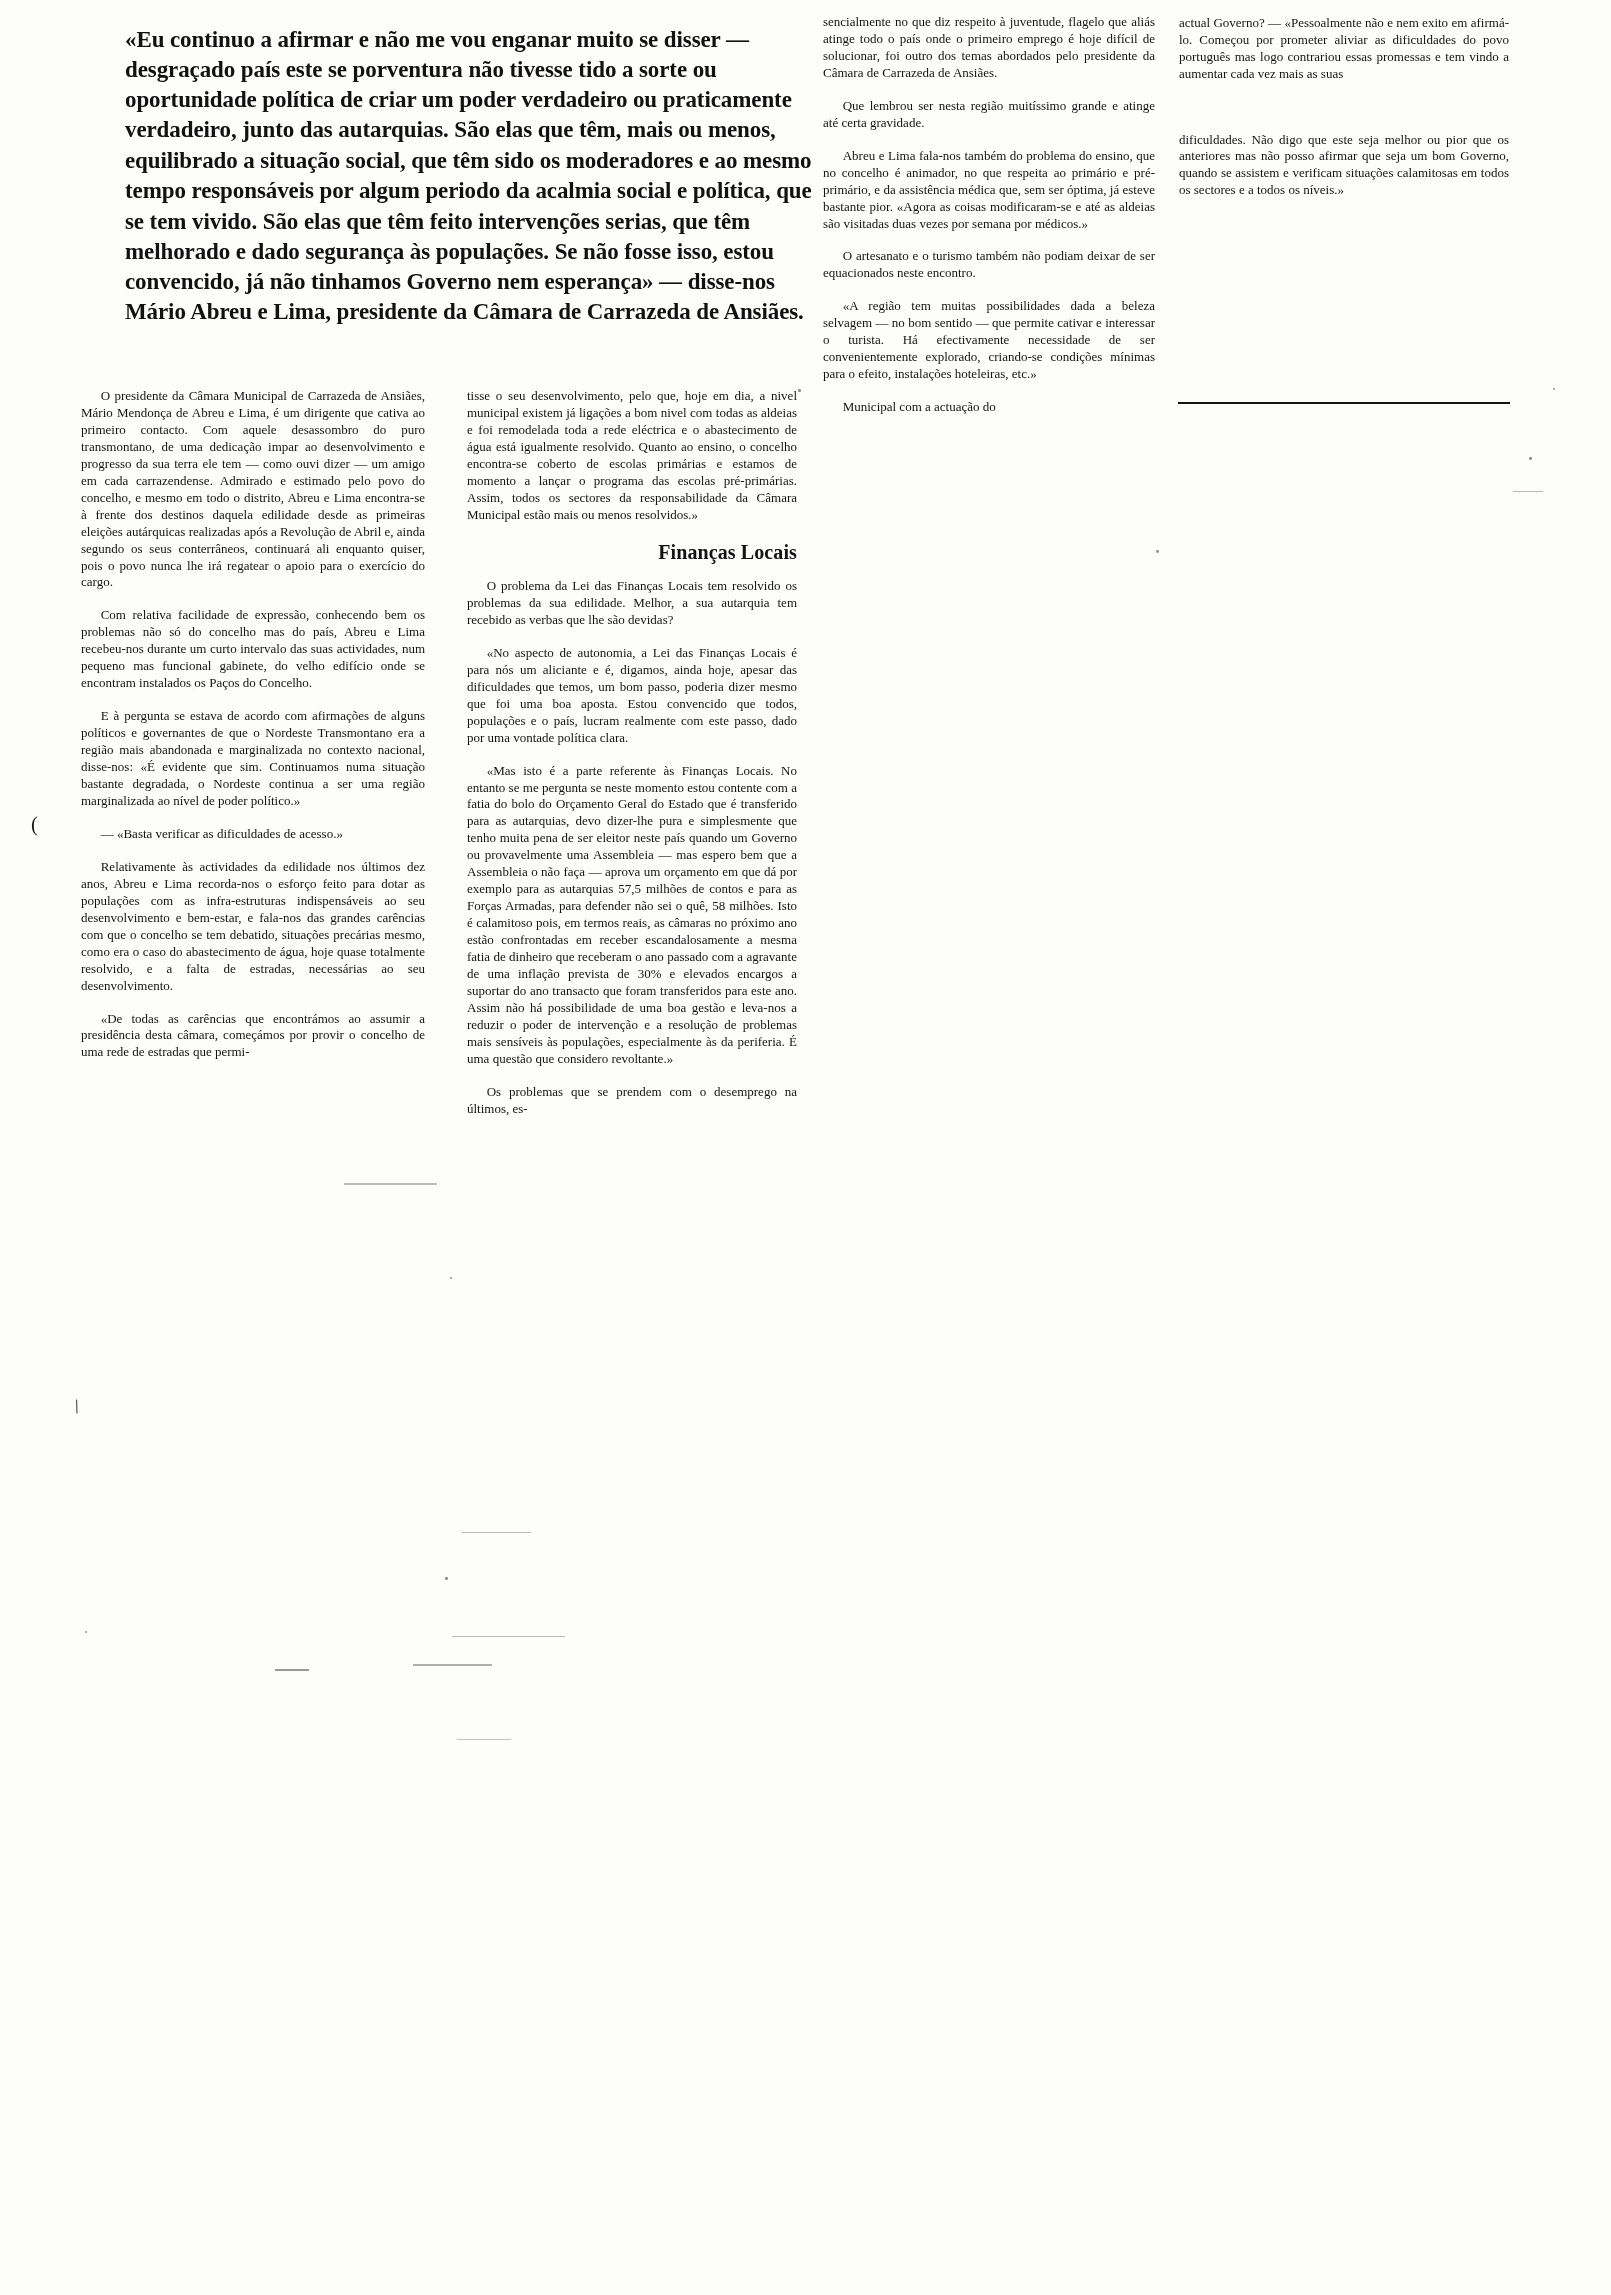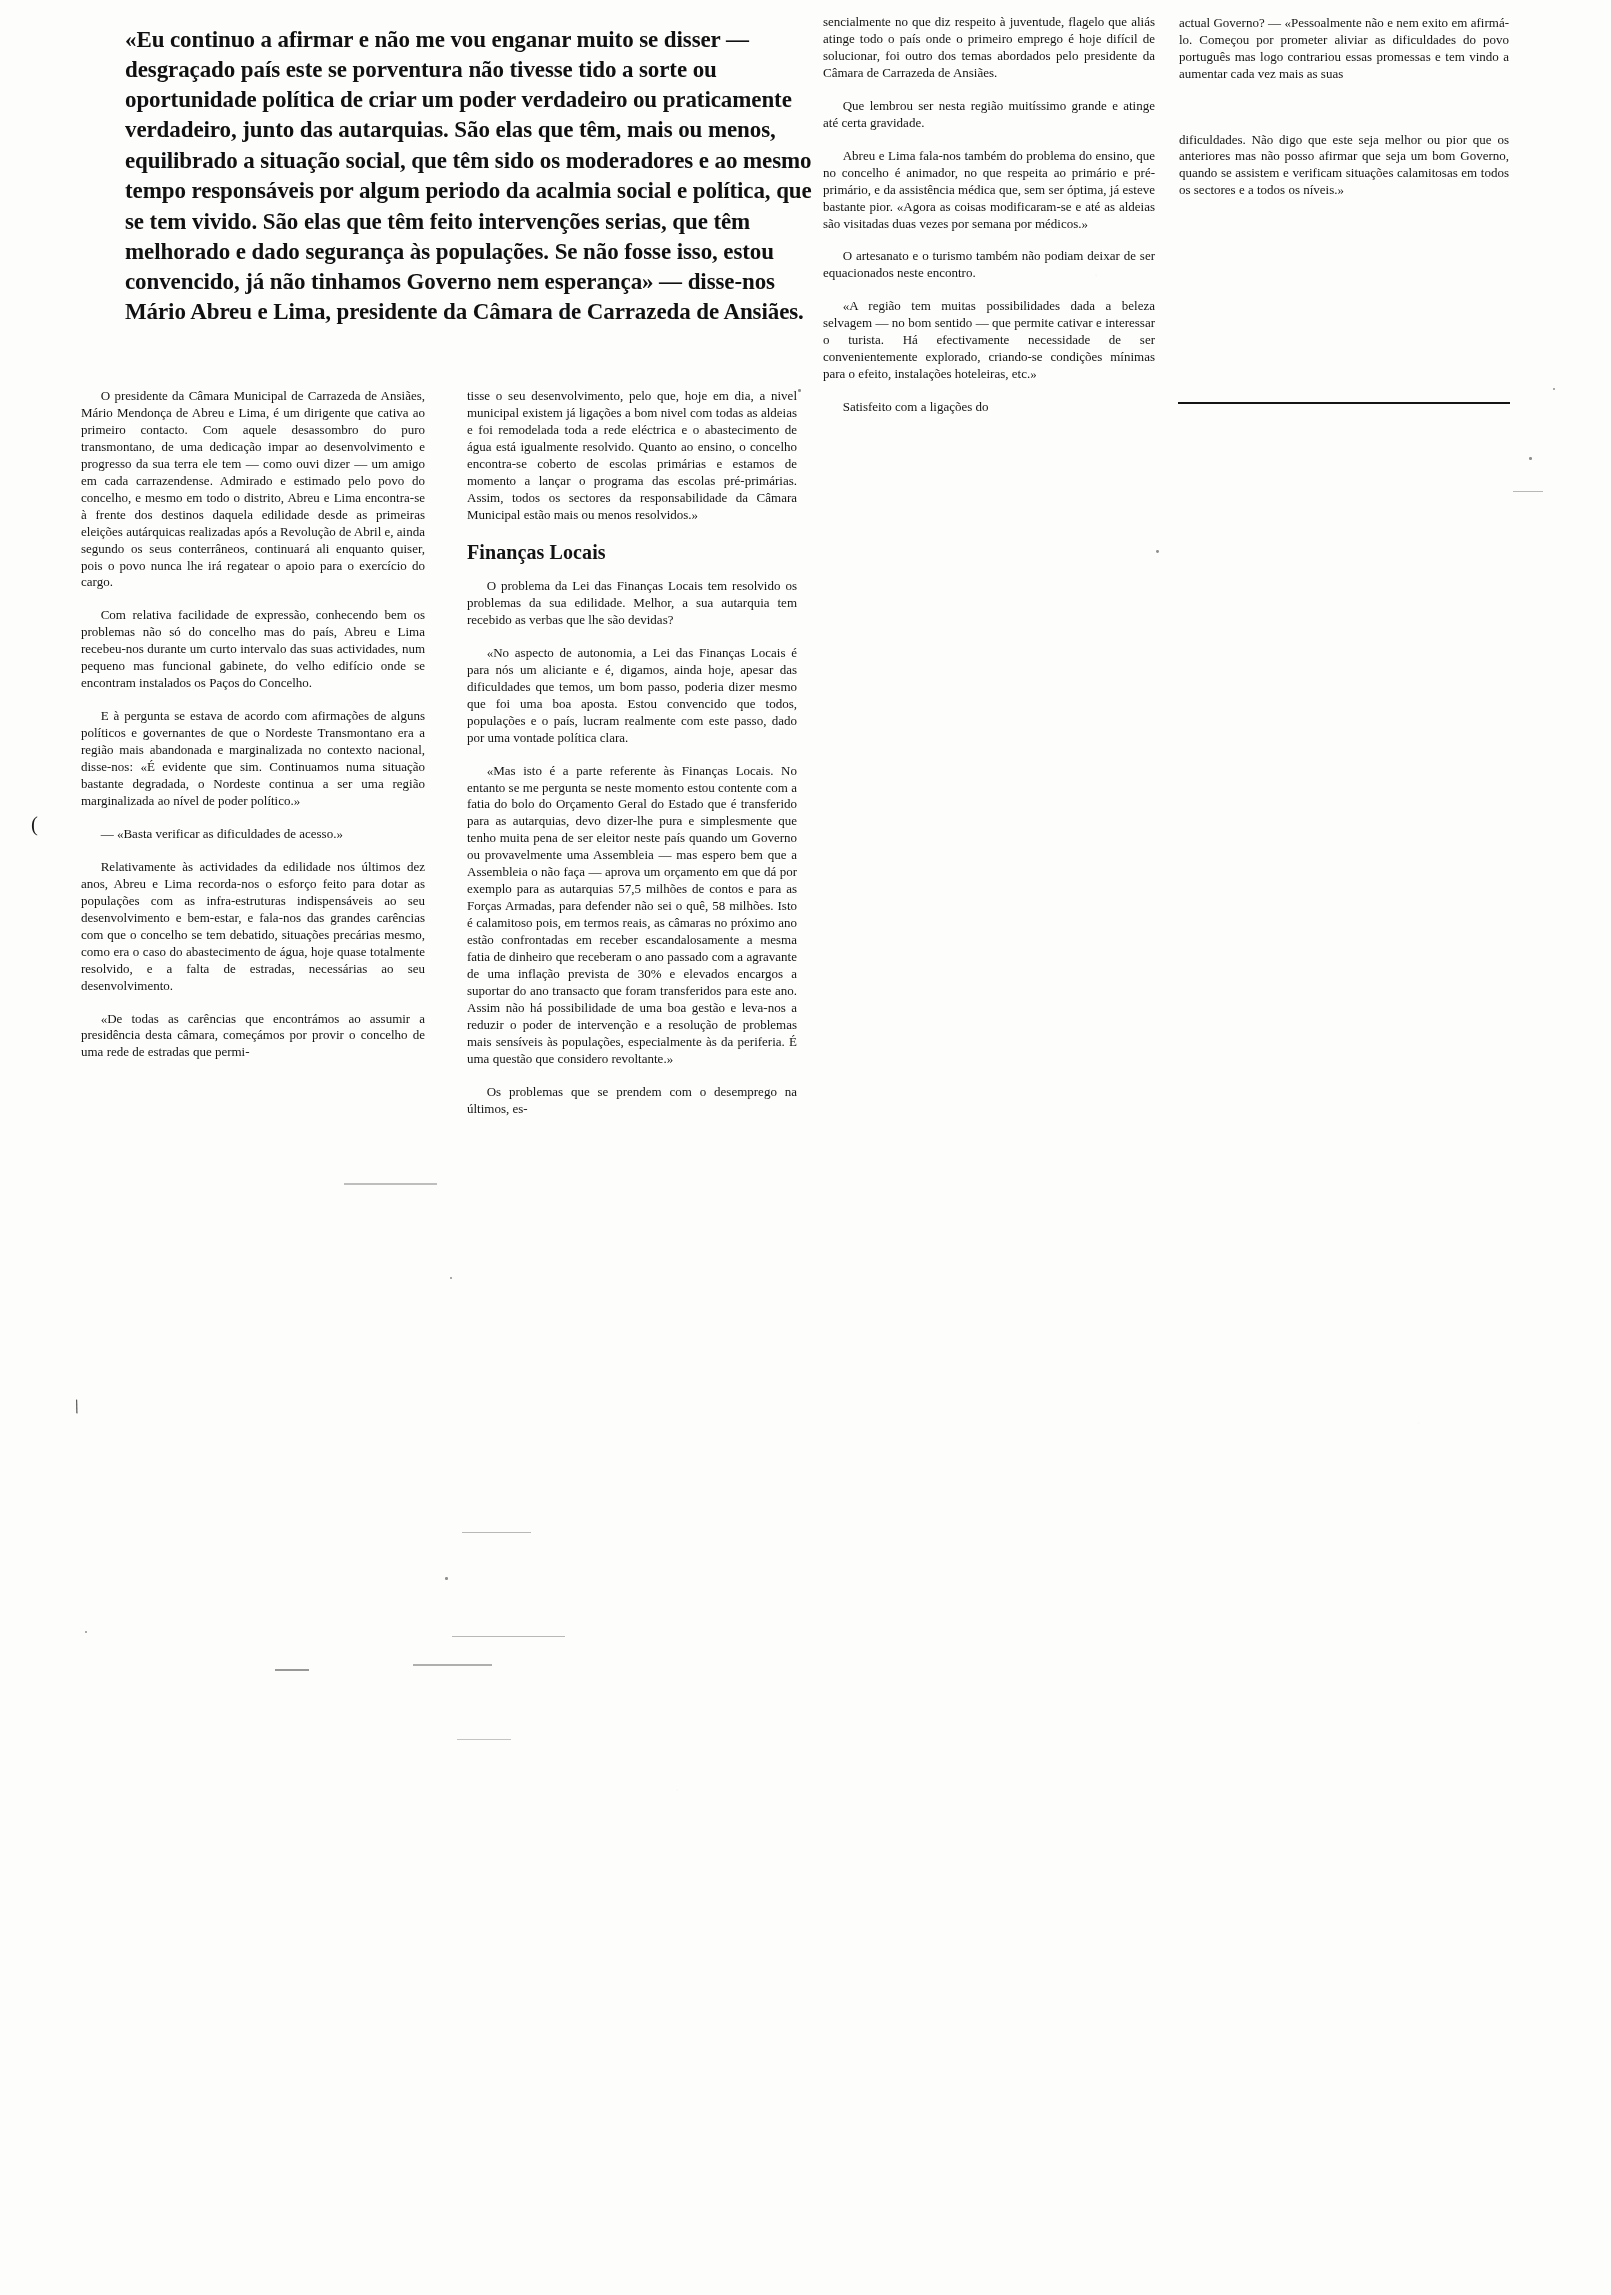--- a/index.html
+++ b/index.html
@@ -73,21 +73,21 @@
   #col3 { left: 823px; top: 14px;   width: 332px; }
   #col4 { left: 1179px; top: 14.7px;   width: 330px; }
 
   .subhead {
     font-family: "Liberation Serif", "DejaVu Serif", serif;
     font-weight: bold;
     font-size: 20px;
     line-height: 1.1;
     margin: 17.7px 0 14.7px 0;
     text-indent: 0;
-    text-align: left;
+    text-align: right;
     letter-spacing: 0.1px;
   }
 
   
   .col4-gap { height: 49px; }
 
   
   .hrule {
     position: absolute;
     left: 1178px;
@@ -152,21 +152,21 @@
     <p>«Mas isto é a parte referente às Finanças Locais. No entanto se me pergunta se neste momento estou contente com a fatia do bolo do Orçamento Geral do Estado que é transferido para as autarquias, devo dizer-lhe pura e simplesmente que tenho muita pena de ser eleitor neste país quando um Governo ou provavelmente uma Assembleia — mas espero bem que a Assembleia o não faça — aprova um orçamento em que dá por exemplo para as autarquias 57,5 milhões de contos e para as Forças Armadas, para defender não sei o quê, 58 milhões. Isto é calamitoso pois, em termos reais, as câmaras no próximo ano estão confrontadas em receber escandalosamente a mesma fatia de dinheiro que receberam o ano passado com a agravante de uma inflação prevista de 30% e elevados encargos a suportar do ano transacto que foram transferidos para este ano. Assim não há possibilidade de uma boa gestão e leva-nos a reduzir o poder de intervenção e a resolução de problemas mais sensíveis às populações, especialmente às da periferia. É uma questão que considero revoltante.»</p>
     <p>Os problemas que se prendem com o desemprego na últimos, es-</p>
   </div>
 
   <div class="col" id="col3">
     <p class="cont">sencialmente no que diz respeito à juventude, flagelo que aliás atinge todo o país onde o primeiro emprego é hoje difícil de solucionar, foi outro dos temas abordados pelo presidente da Câmara de Carrazeda de Ansiães.</p>
     <p>Que lembrou ser nesta região muitíssimo grande e atinge até certa gravidade.</p>
     <p>Abreu e Lima fala-nos também do problema do ensino, que no concelho é animador, no que respeita ao primário e pré-primário, e da assistência médica que, sem ser óptima, já esteve bastante pior. «Agora as coisas modificaram-se e até as aldeias são visitadas duas vezes por semana por médicos.»</p>
     <p>O artesanato e o turismo também não podiam deixar de ser equacionados neste encontro.</p>
     <p>«A região tem muitas possibilidades dada a beleza selvagem — no bom sentido — que permite cativar e interessar o turista. Há efectivamente necessidade de ser convenientemente explorado, criando-se condições mínimas para o efeito, instalações hoteleiras, etc.»</p>
-    <p>Satisfeito com a ligações do</p>
+    <p>Municipal com a actuação do</p>
   </div>
 
   <div class="col" id="col4">
     <p class="cont">actual Governo? — «Pessoalmente não e nem exito em afirmá-lo. Começou por prometer aliviar as dificuldades do povo português mas logo contrariou essas promessas e tem vindo a aumentar cada vez mais as suas</p>
     <div class="col4-gap"></div>
     <p class="cont">dificuldades. Não digo que este seja melhor ou pior que os anteriores mas não posso afirmar que seja um bom Governo, quando se assistem e verificam situações calamitosas em todos os sectores e a todos os níveis.»</p>
   </div>
 
   <div class="hrule"></div>
 

